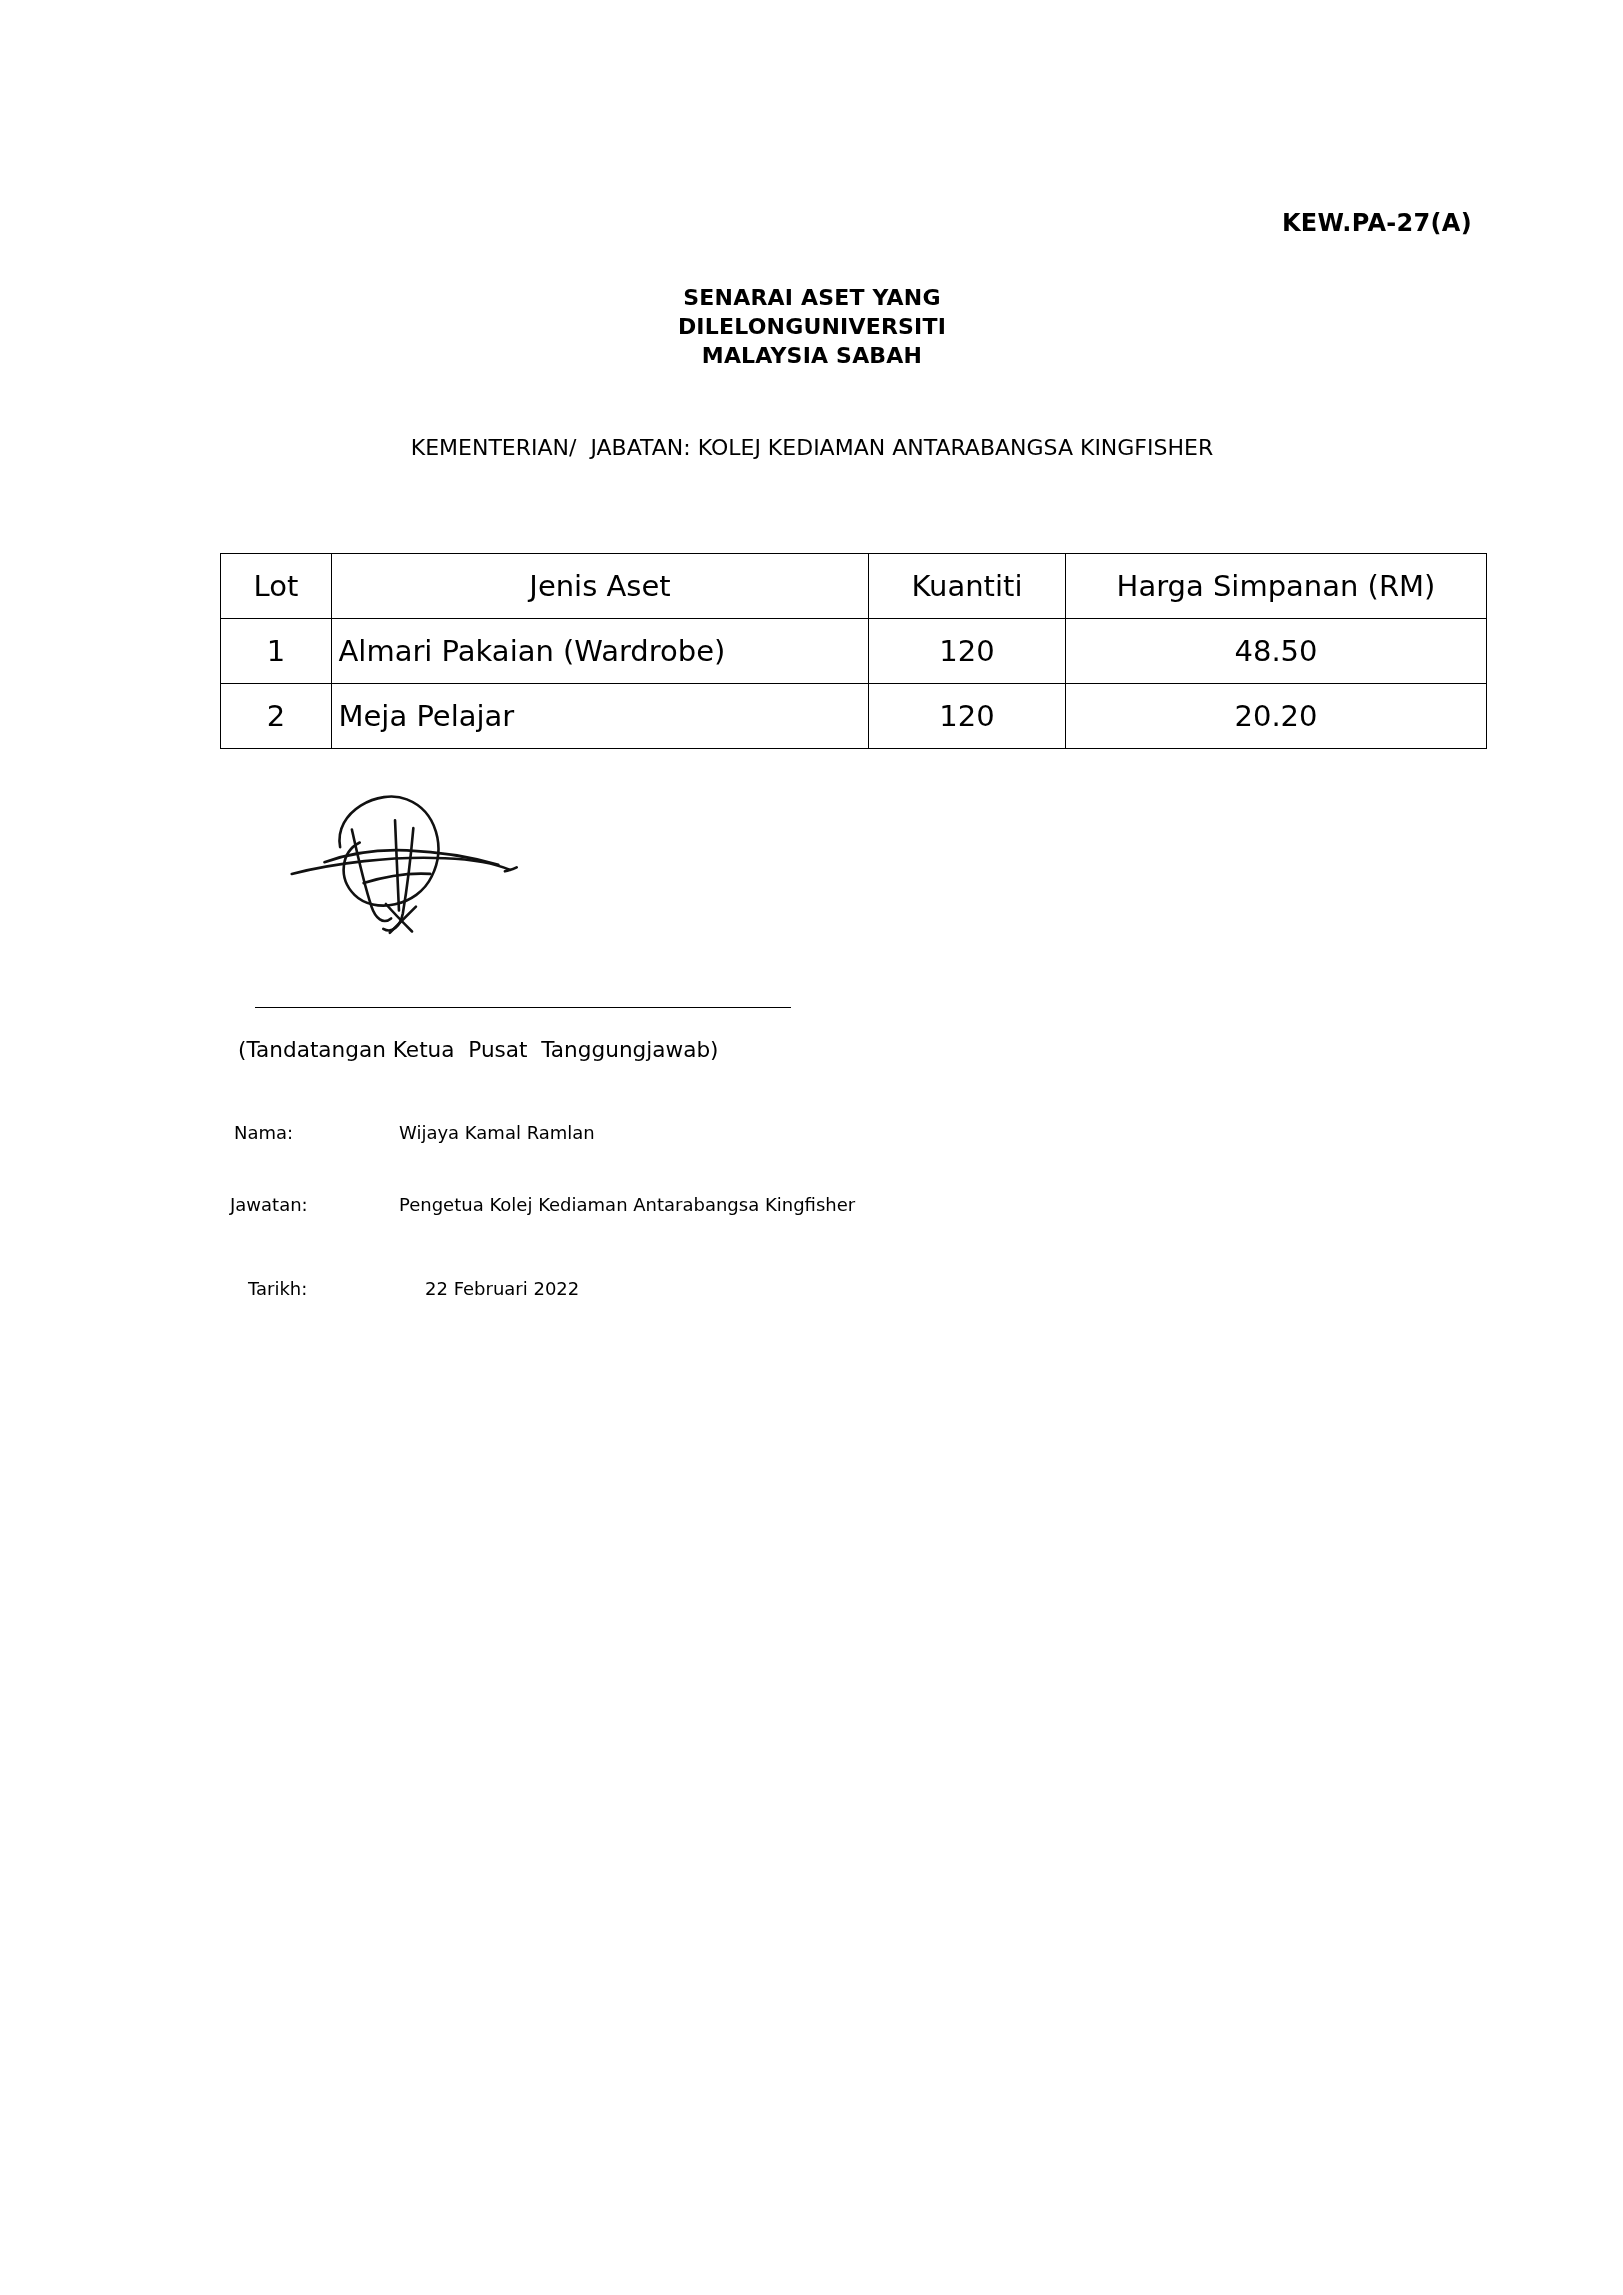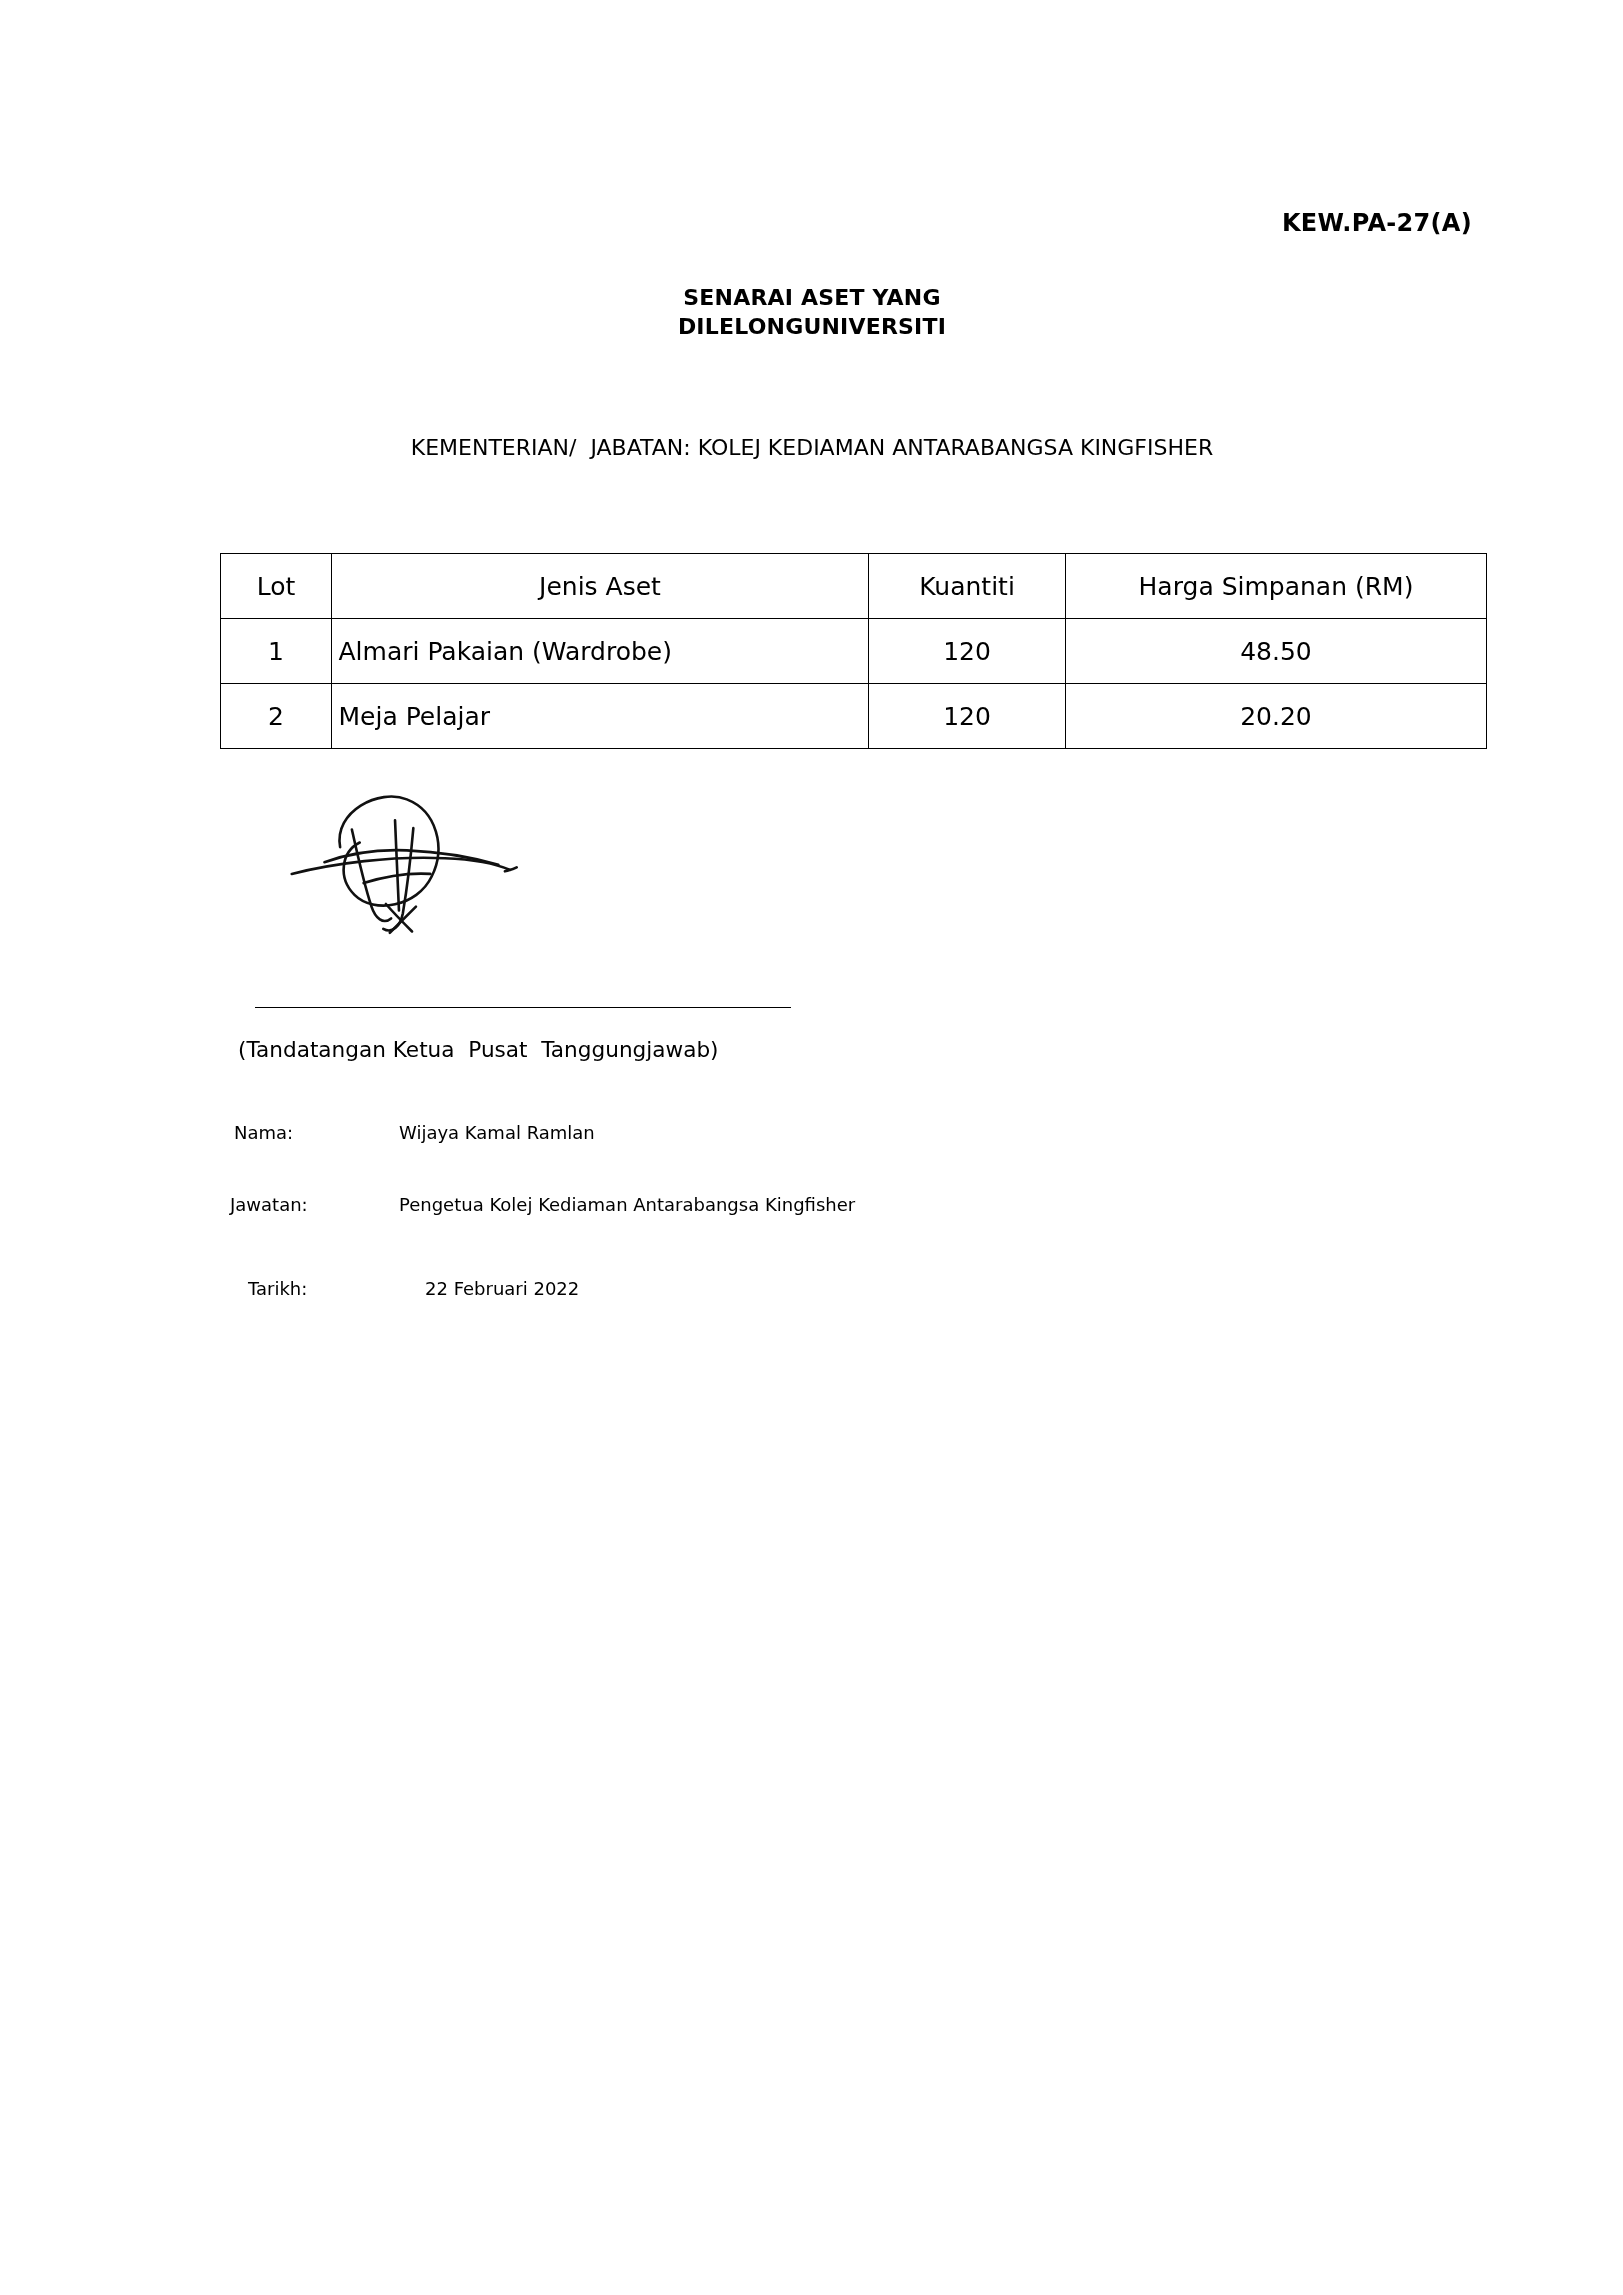--- a/index.html
+++ b/index.html
@@ -58,21 +58,21 @@
     position: absolute;
     top: 553px;
     left: 220px;
     width: 1210px;
     border-collapse: collapse;
     table-layout: fixed;
   }
   table.asset-table td,
   table.asset-table th {
     border: 1.3px solid #000000;
-    font-size: 25px;
+    font-size: 29px;
     font-weight: normal;
     height: 64px;
     padding: 0 6.5px;
   }
   .col-lot { width: 97px; text-align: center; }
   .col-jenis { width: 523px; text-align: left; padding-left: 10.5px; }
   .col-kuantiti { width: 183px; text-align: center; }
   .col-harga { width: 407px; text-align: center; }
   table.asset-table thead th.col-jenis { text-align: center; }
   .signature {
@@ -121,20 +121,21 @@
 </head>
 <body>
 
 <div class="page">
 
   <div class="form-code">KEW.PA-27(A)</div>
 
   <div class="doc-title">
     <div>SENARAI ASET YANG</div>
     <div class="line2">DILELONGUNIVERSITI</div>
+    <div>MALAYSIA SABAH</div>
   </div>
 
   <div class="dept-line">
     <span class="dept-label">KEMENTERIAN/  JABATAN: </span><span class="dept-value">KOLEJ KEDIAMAN ANTARABANGSA KINGFISHER</span>
   </div>
 
   <table class="asset-table">
     <thead>
       <tr>
         <th class="col-lot">Lot</th>

